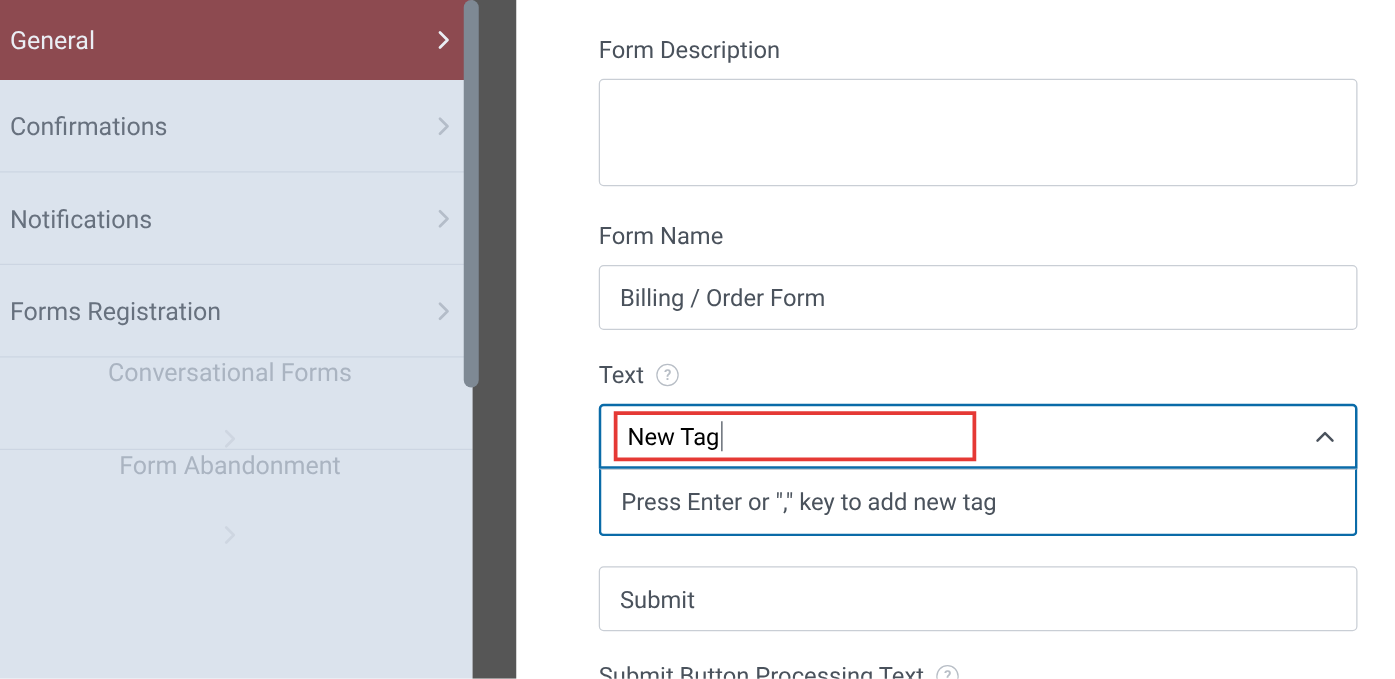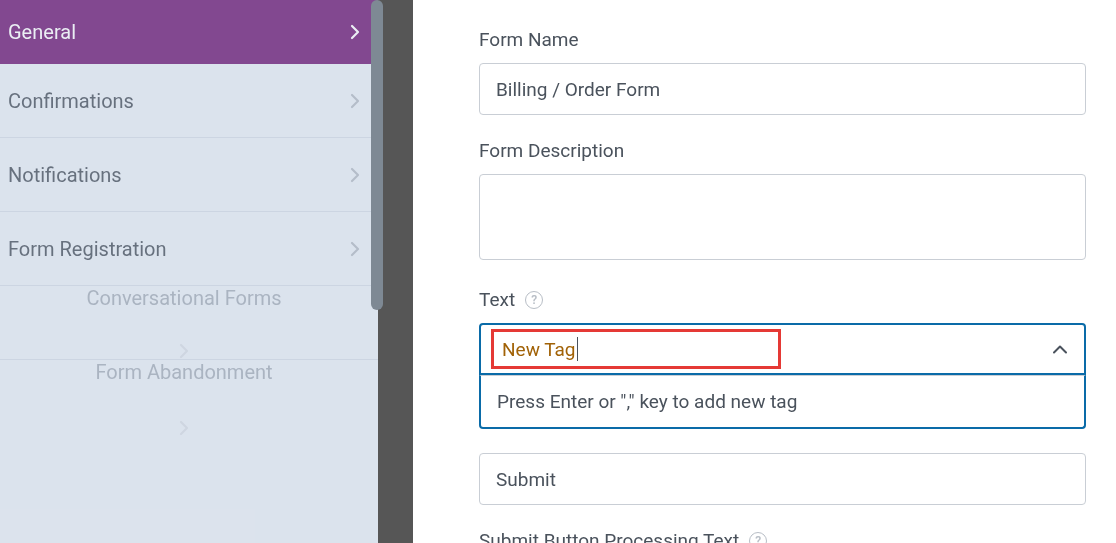--- a/index.html
+++ b/index.html
@@ -35,21 +35,21 @@
     display: flex;
     align-items: center;
     justify-content: space-between;
     padding: 0 18px 0 8px;
     cursor: pointer;
     position: relative;
     color: #4a525c;
     font-size: 20px;
   }
   .sidebar-item.active {
-    background: #701a75;
+    background: #7f1d1d;
     color: #fff;
     height: 64px;
     border-bottom: none;
   }
   .sidebar-item.disabled {
     color: #a7afb9;
     flex-direction: column;
   }
   .sidebar-item.last {
     border-bottom: none;
@@ -157,21 +157,21 @@
     position: relative;
   }
   .tag-highlight {
     border: 3px solid #e53935;
     padding: 6px 8px;
     width: 290px;
     height: 40px;
     display: flex;
     align-items: center;
     font-size: 19px;
-    color: #a16207;
+    color: #000000;
   }
   .tag-caret {
     display: inline-block;
     width: 1px;
     height: 24px;
     background: #4a525c;
     margin-left: 1px;
     vertical-align: middle;
   }
   .tags-chevron {
@@ -217,21 +217,21 @@
   <div class="sidebar-item">
     <span class="sidebar-label">Notifications</span>
     <span class="chevron">
       <svg width="10" height="16" viewBox="0 0 10 16">
           <path d="M2 2 L8 8 L2 14" stroke="#8a929c" stroke-width="2.2" fill="none" stroke-linecap="round" stroke-linejoin="round"></path>
         </svg>
     </span>
   </div>
 
   <div class="sidebar-item">
-    <span class="sidebar-label">Form Registration</span>
+    <span class="sidebar-label">Forms Registration</span>
     <span class="chevron">
       <svg width="10" height="16" viewBox="0 0 10 16">
           <path d="M2 2 L8 8 L2 14" stroke="#8a929c" stroke-width="2.2" fill="none" stroke-linecap="round" stroke-linejoin="round"></path>
         </svg>
     </span>
   </div>
 
 
   <div class="sidebar-item disabled">
     <span class="sidebar-label">Conversational Forms</span>
@@ -253,27 +253,27 @@
 
 </div>
 
 <div class="sidebar-overlay"></div>
 <div class="scrollbar-thumb"></div>
 <div class="shadow-strip"></div>
 
 <div class="main">
 
   <div class="form-group">
+    <div class="field-label">Form Description</div>
+    <textarea class="textarea-input" style=""></textarea>
+  </div>
+
+  <div class="form-group">
     <div class="field-label">Form Name</div>
     <input type="text" class="text-input" value="Billing / Order Form" style="">
-  </div>
-
-  <div class="form-group">
-    <div class="field-label">Form Description</div>
-    <textarea class="textarea-input" style=""></textarea>
   </div>
 
   <div class="form-group" style="margin-bottom:12px">
     <div class="field-label">
       <span>Text</span>
       <span class="help-icon">?</span>
     </div>
     <div class="tags-wrapper">
       <div class="tags-input-box">
         <div class="tag-highlight">

